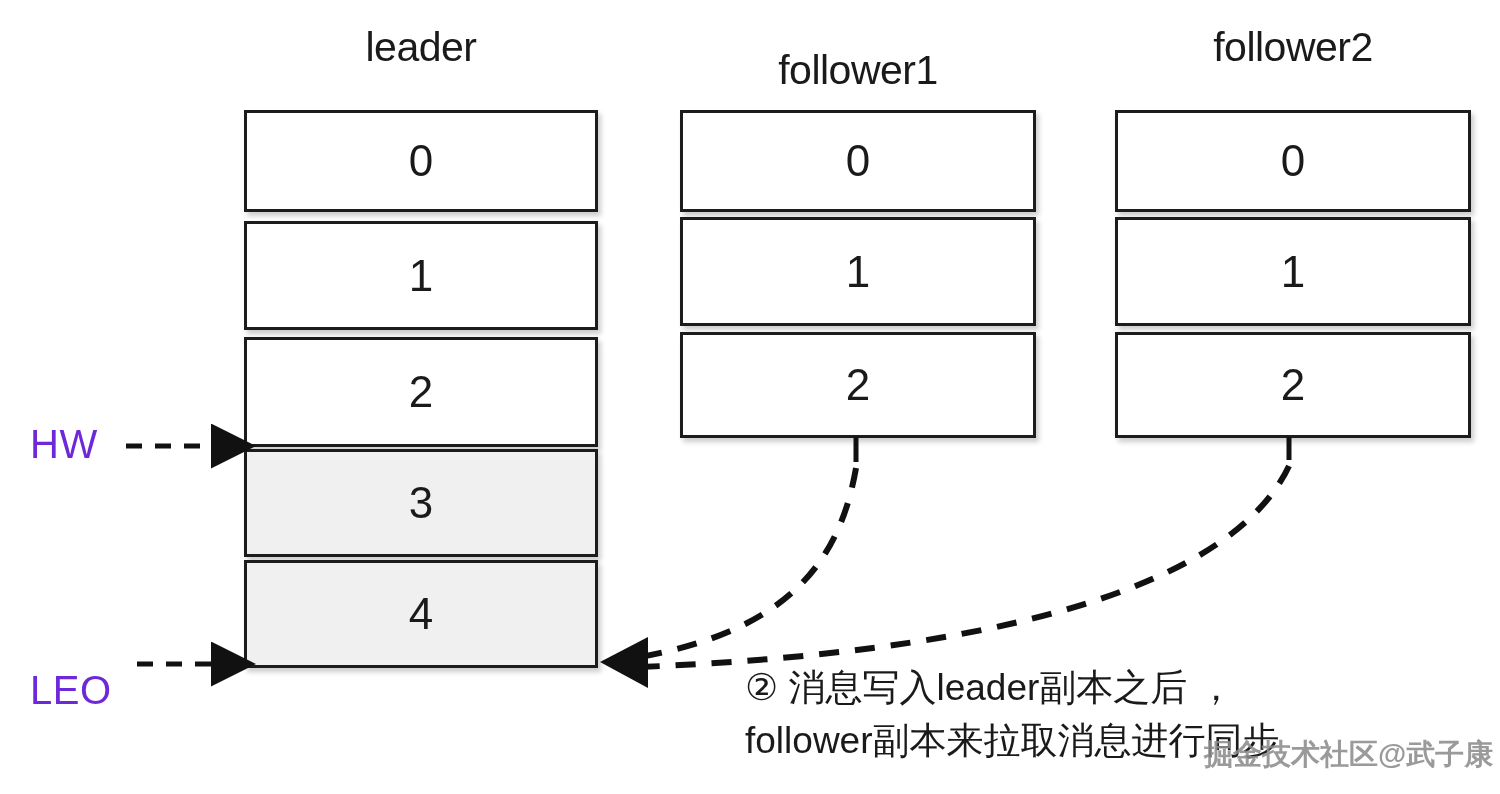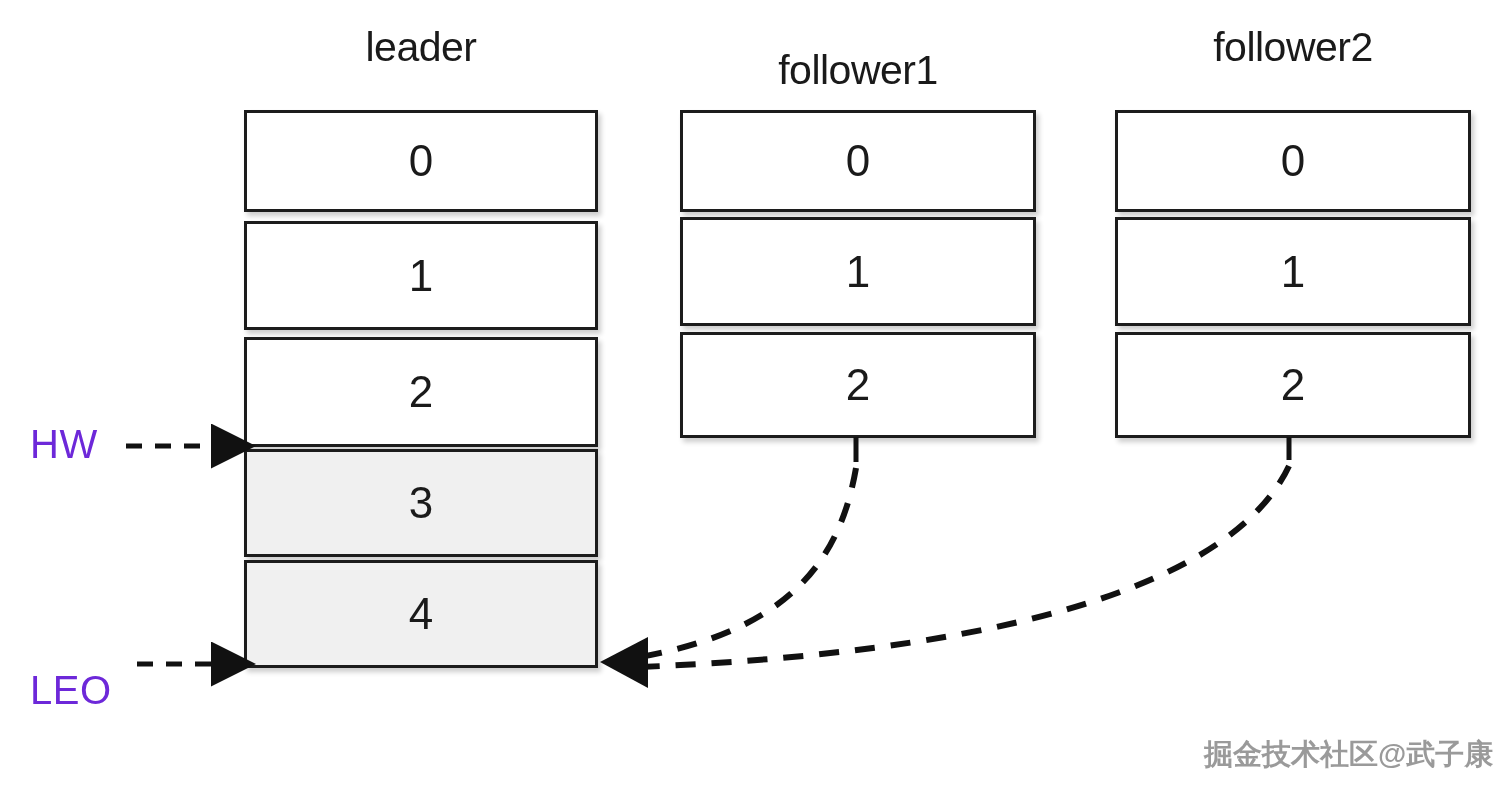--- a/index.html
+++ b/index.html
@@ -177,17 +177,21 @@
     </g>
 
     <g>
       <path d="M600,662 L648,637 L648,688 z" fill="#111111"></path>
     </g>
   </svg>
 
   <div class="marker-label" style="left:30px; top:422px;">HW</div>
   <div class="marker-label" style="left:30px; top:668px;text-align:right;">LEO</div>
 
+  <div class="annotation" style="left:745px; top:662px;">
+    <span class="annotation-line">② 消息写入leader副本之后 ，</span>
+    <span class="annotation-line">follower副本来拉取消息进行同步</span>
+  </div>
 
   <div class="watermark-bold" style="left:1204px; top:735px;">掘金技术社区@武子康</div>
   <div class="watermark-light" style="left:1272px; top:788px;">CSDN @武子康</div>
 
 </div>
 
 </body></html>

